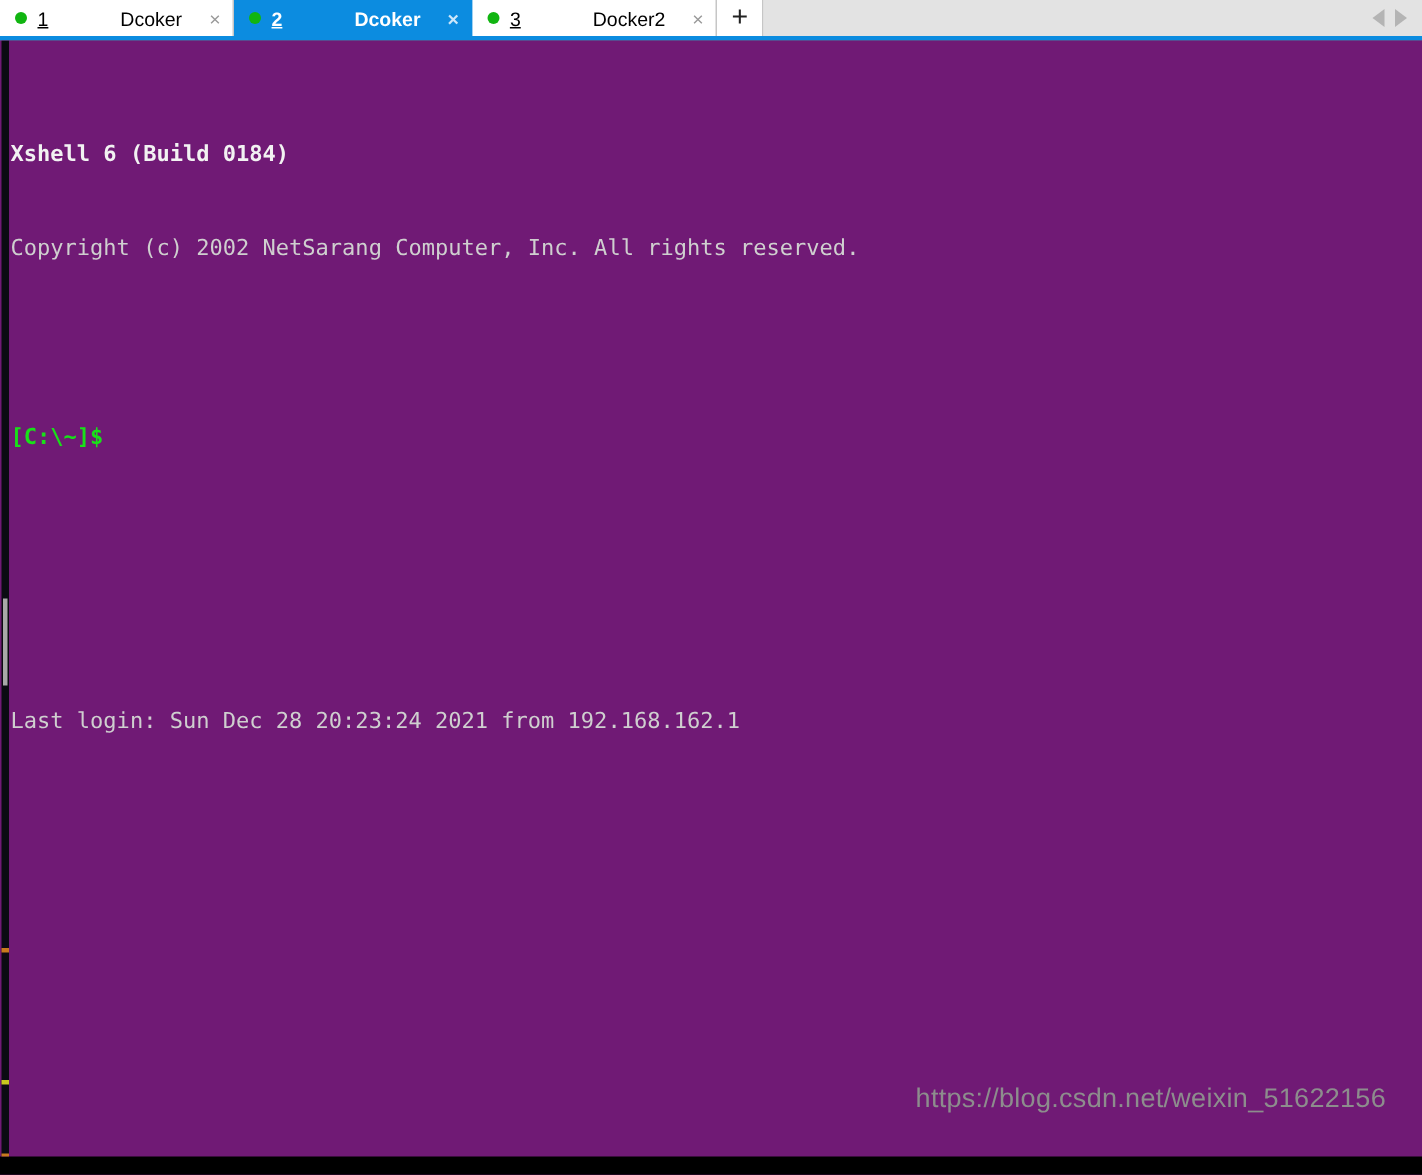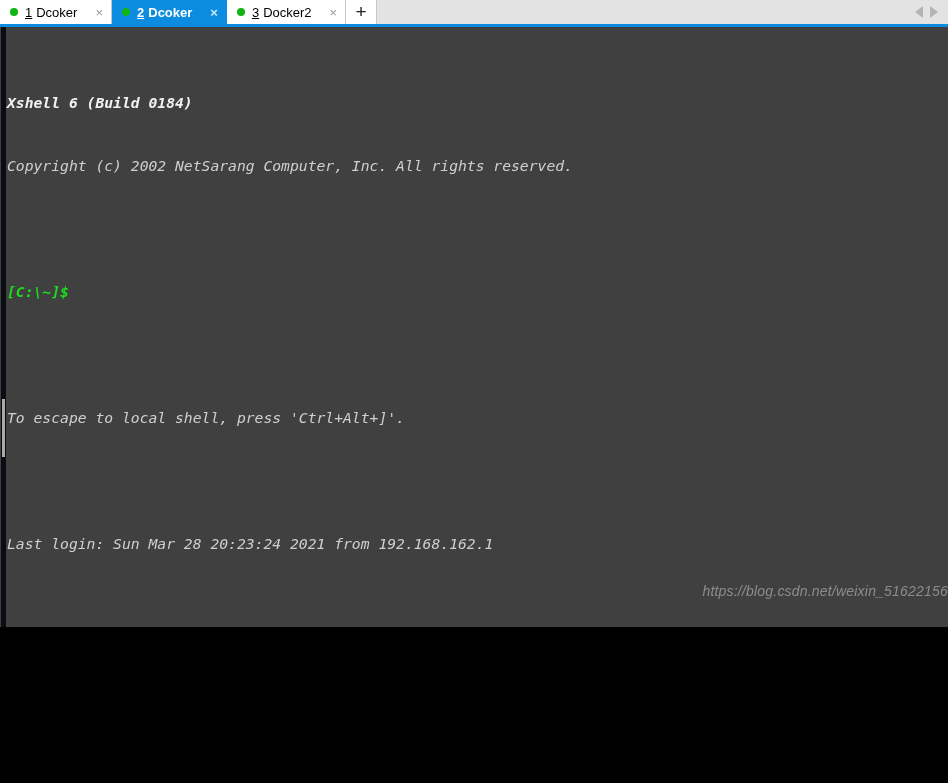--- a/index.html
+++ b/index.html
@@ -53,20 +53,21 @@
     background: #11b511;
     margin-right: 7px;
     flex: 0 0 auto;
   }
   .tab .tnum {
     text-decoration: underline;
     margin-right: 4px;
   }
   .tab .tlabel {
     margin-right: 14px;
+    margin-left: 44px;
   }
   .tab .tclose {
     font-size: 13px;
     line-height: 1;
     color: #9a9a9a;
     padding: 0 4px;
     cursor: pointer;
   }
   .tab.active .tclose { color: #cde7fa; }
 
@@ -106,24 +107,23 @@
   .navarrow.right {
     border-top: 6px solid transparent;
     border-bottom: 6px solid transparent;
     border-left: 8px solid #b4b4b4;
   }
 
   
   .terminal-wrap {
     position: relative;
     width: 948px;
-    height: 600px;
-    background: #404040;
+    height: 744px;
+    background: #701a75;
     overflow: hidden;
-    font-style: italic;
   }
   .scrollbar {
     position: absolute;
     left: 1px;
     top: 0;
     width: 5px;
     height: 100%;
     background: #0b0b12;
     z-index: 5;
   }
@@ -154,24 +154,24 @@
   }
   .row { height: 21px; }
 
   .b        { font-weight: bold; }
   .c-white  { color: #f2f2f2; }
   .c-gray   { color: #cfcfcf; margin-top: 16px; }
   .c-green  { color: #19e019; }
 
   .watermark {
     position: absolute;
-    right: 0;
+    right: 24px;
     bottom: 28px;
     font-family: "Liberation Sans", sans-serif;
-    font-size: 14px;
+    font-size: 18px;
     color: #8d8d8d;
     letter-spacing: 0.2px;
     white-space: pre;
   }
 </style>
 </head>
 <body>
 
 <div class="tabbar">
 
@@ -215,23 +215,22 @@
       <div class="scroll-mark" style="top: 742px; background: rgb(200, 122, 30);"></div>
     </div>
 
   <div class="screen">
 
     <div class="row"><span class="c-white b">Xshell 6 (Build 0184)</span></div>
     <div class="row"><span class="c-gray">Copyright (c) 2002 NetSarang Computer, Inc. All rights reserved.</span></div>
     <div class="row">&nbsp;</div>
     <div class="row"><span class="c-green b">[C:\~]$</span></div>
     <div class="row">&nbsp;</div>
-    <div class="row"><span class="c-gray">To escape to local shell, press 'Ctrl+Alt+]'.</span></div>
     <div class="row">&nbsp;</div>
-    <div class="row"><span class="c-gray">Last login: Sun Mar 28 20:23:24 2021 from 192.168.162.1</span></div>
+    <div class="row"><span class="c-gray">Last login: Sun Dec 28 20:23:24 2021 from 192.168.162.1</span></div>
 
     
 
     
     
 
     
 
     
 

